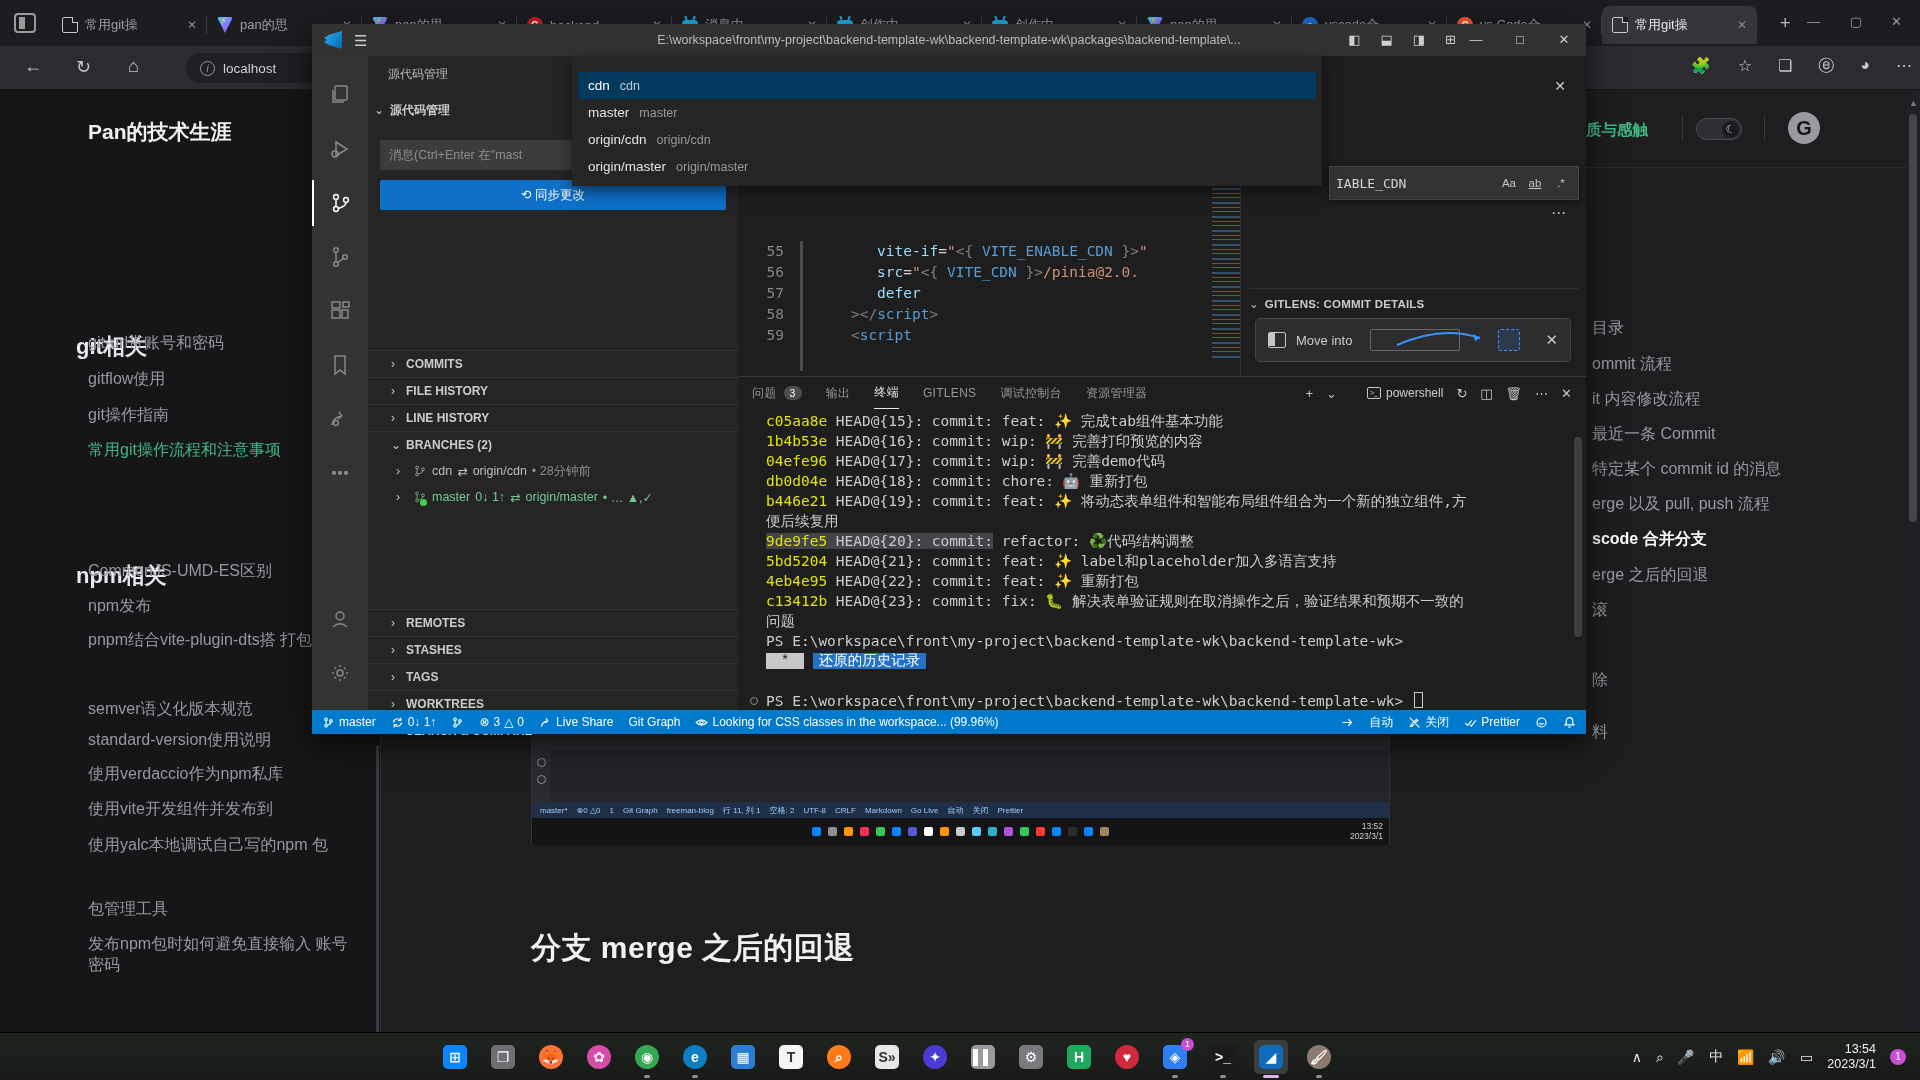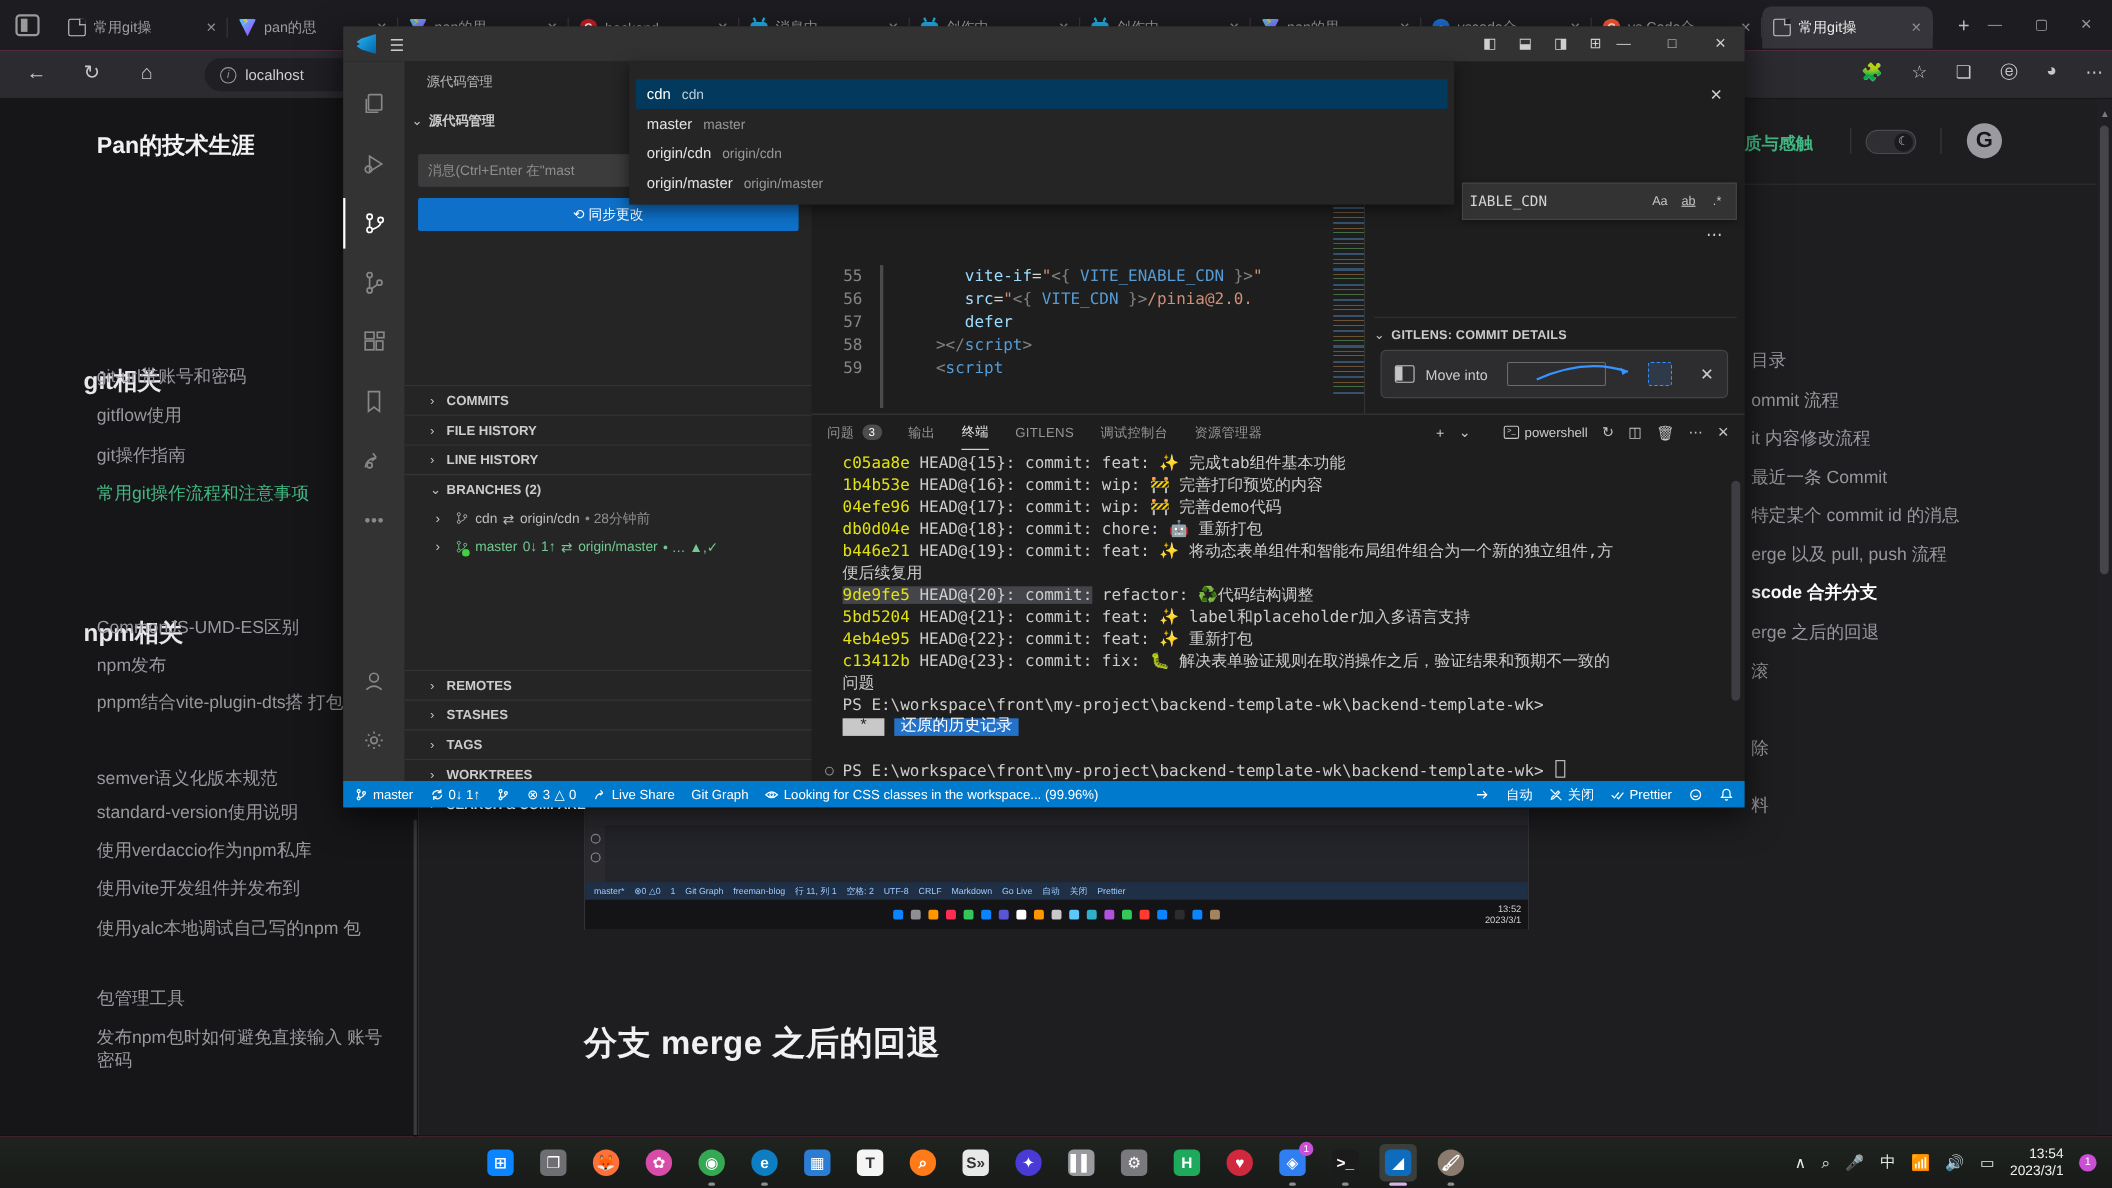--- a/index.html
+++ b/index.html
@@ -1,19 +1,19 @@
 <!DOCTYPE html>
 <html><head>
 <meta charset="utf-8">
 <style>
   * { margin:0; padding:0; box-sizing:border-box; }
   html,body { width:1920px; height:1080px; overflow:hidden; background:#101010;
     font-family:"Liberation Sans","DejaVu Sans",sans-serif; }
   .abs { position:absolute; }
-  #screen { position:relative; width:1920px; height:1076px; background:#ec4899; }
+  #screen { position:relative; width:1920px; height:1076px; background:#5eead4; }
 
   
   #tabstrip { left:0; top:0; width:1920px; height:46px; background:#1d1d21; z-index:10; }
   .tabtool { left:14px; top:13px; width:22px; height:20px; border:2px solid #9a9a9a; border-radius:4px; }
   .tabtool:before{content:""; position:absolute; left:3px; top:2px; width:6px; height:12px; background:#9a9a9a;}
   #tabs { position:absolute; left:52px; top:6px; height:38px; display:flex; }
   .tab { width:155px; height:38px; display:flex; align-items:center; gap:7px; padding:0 8px 0 10px;
     color:#9d9da2; font-size:13px; border-radius:8px 8px 0 0; position:relative; }
   .tab .sep { position:absolute; right:0; top:10px; width:1px; height:18px; background:#3a3a40; }
   .tab.active { background:#35353b; color:#e8e8e8; }
@@ -406,20 +406,21 @@
     <div id="pg-scroll" class="abs">
       <div class="arr">▲</div>
       <div class="thumb"></div>
     </div>
   </div>
 
   <div id="vsc" class="abs">
     <div id="vsc-title" class="abs">
       <div id="vsc-logo"></div>
       <div id="vsc-menu">☰</div>
+      <div id="vsc-titletext">E:\workspace\front\my-project\backend-template-wk\backend-template-wk\packages\backend-template\...</div>
       <div id="vsc-wbtns">
           <span>◧</span>
           <span>⬓</span>
           <span>◨</span>
           <span>⊞</span>
         </div>
       <div id="vsc-ctrls">
           <div>—</div>
           <div>□</div>
           <div>✕</div>

